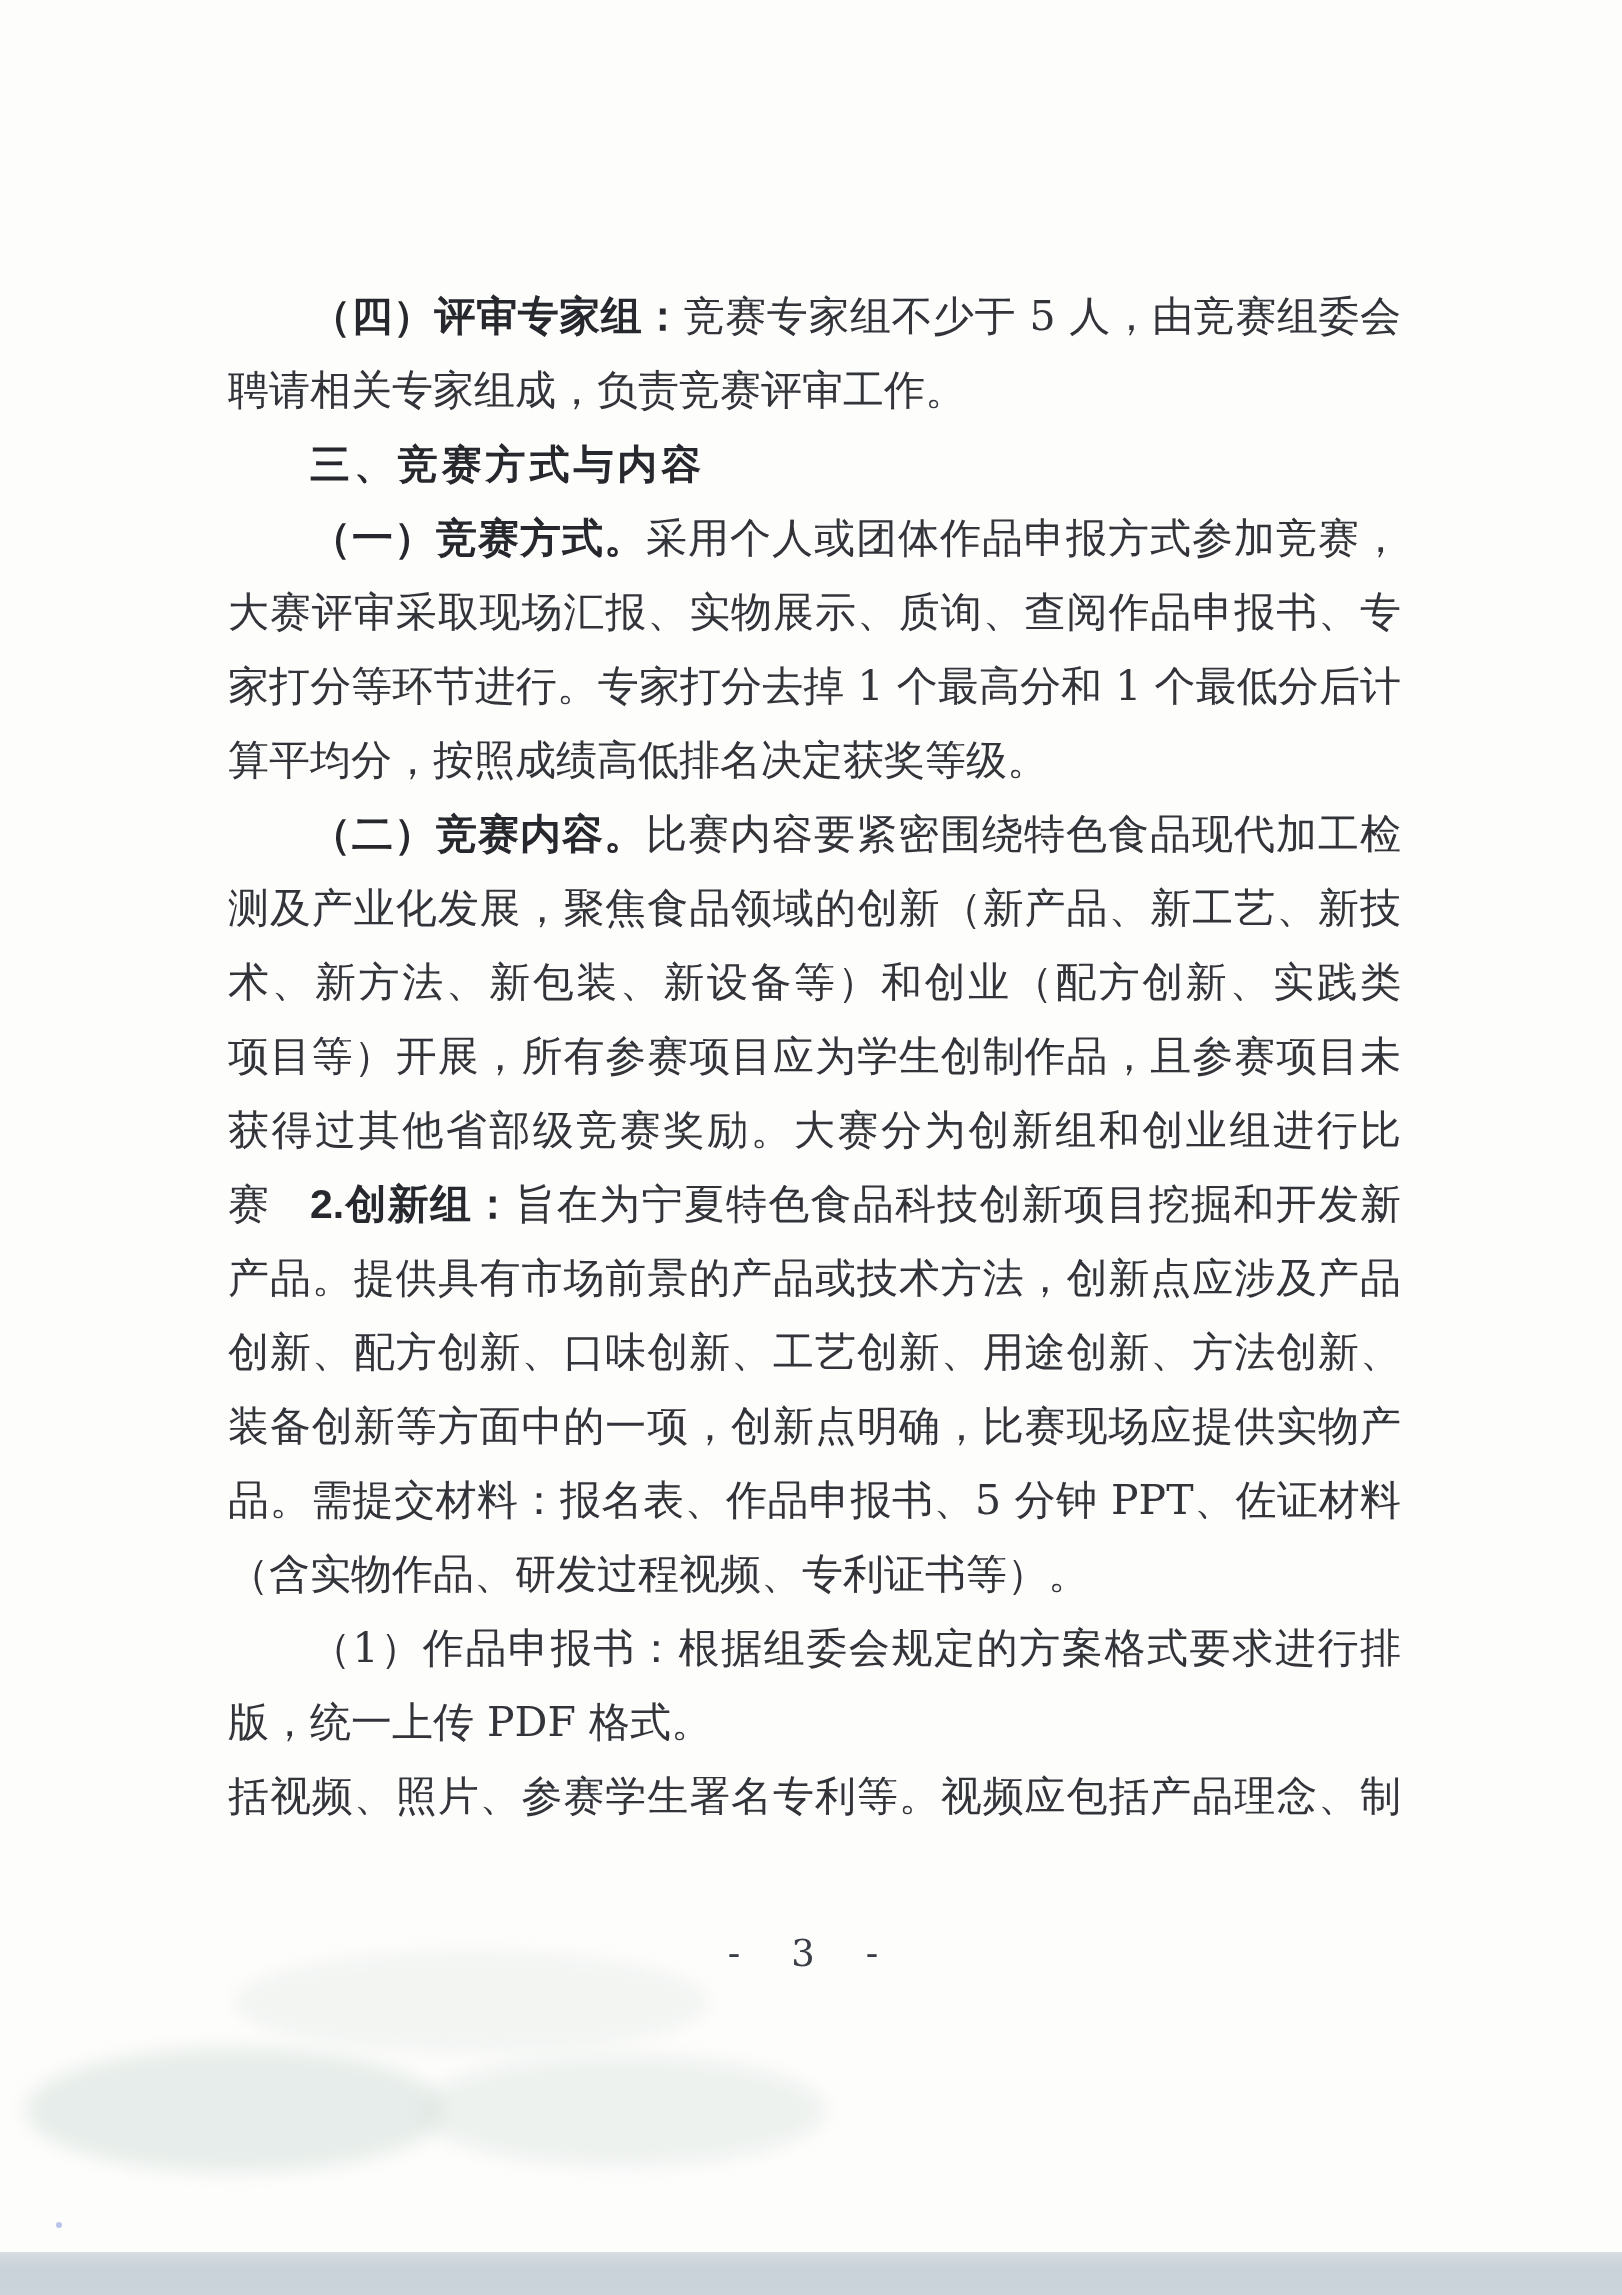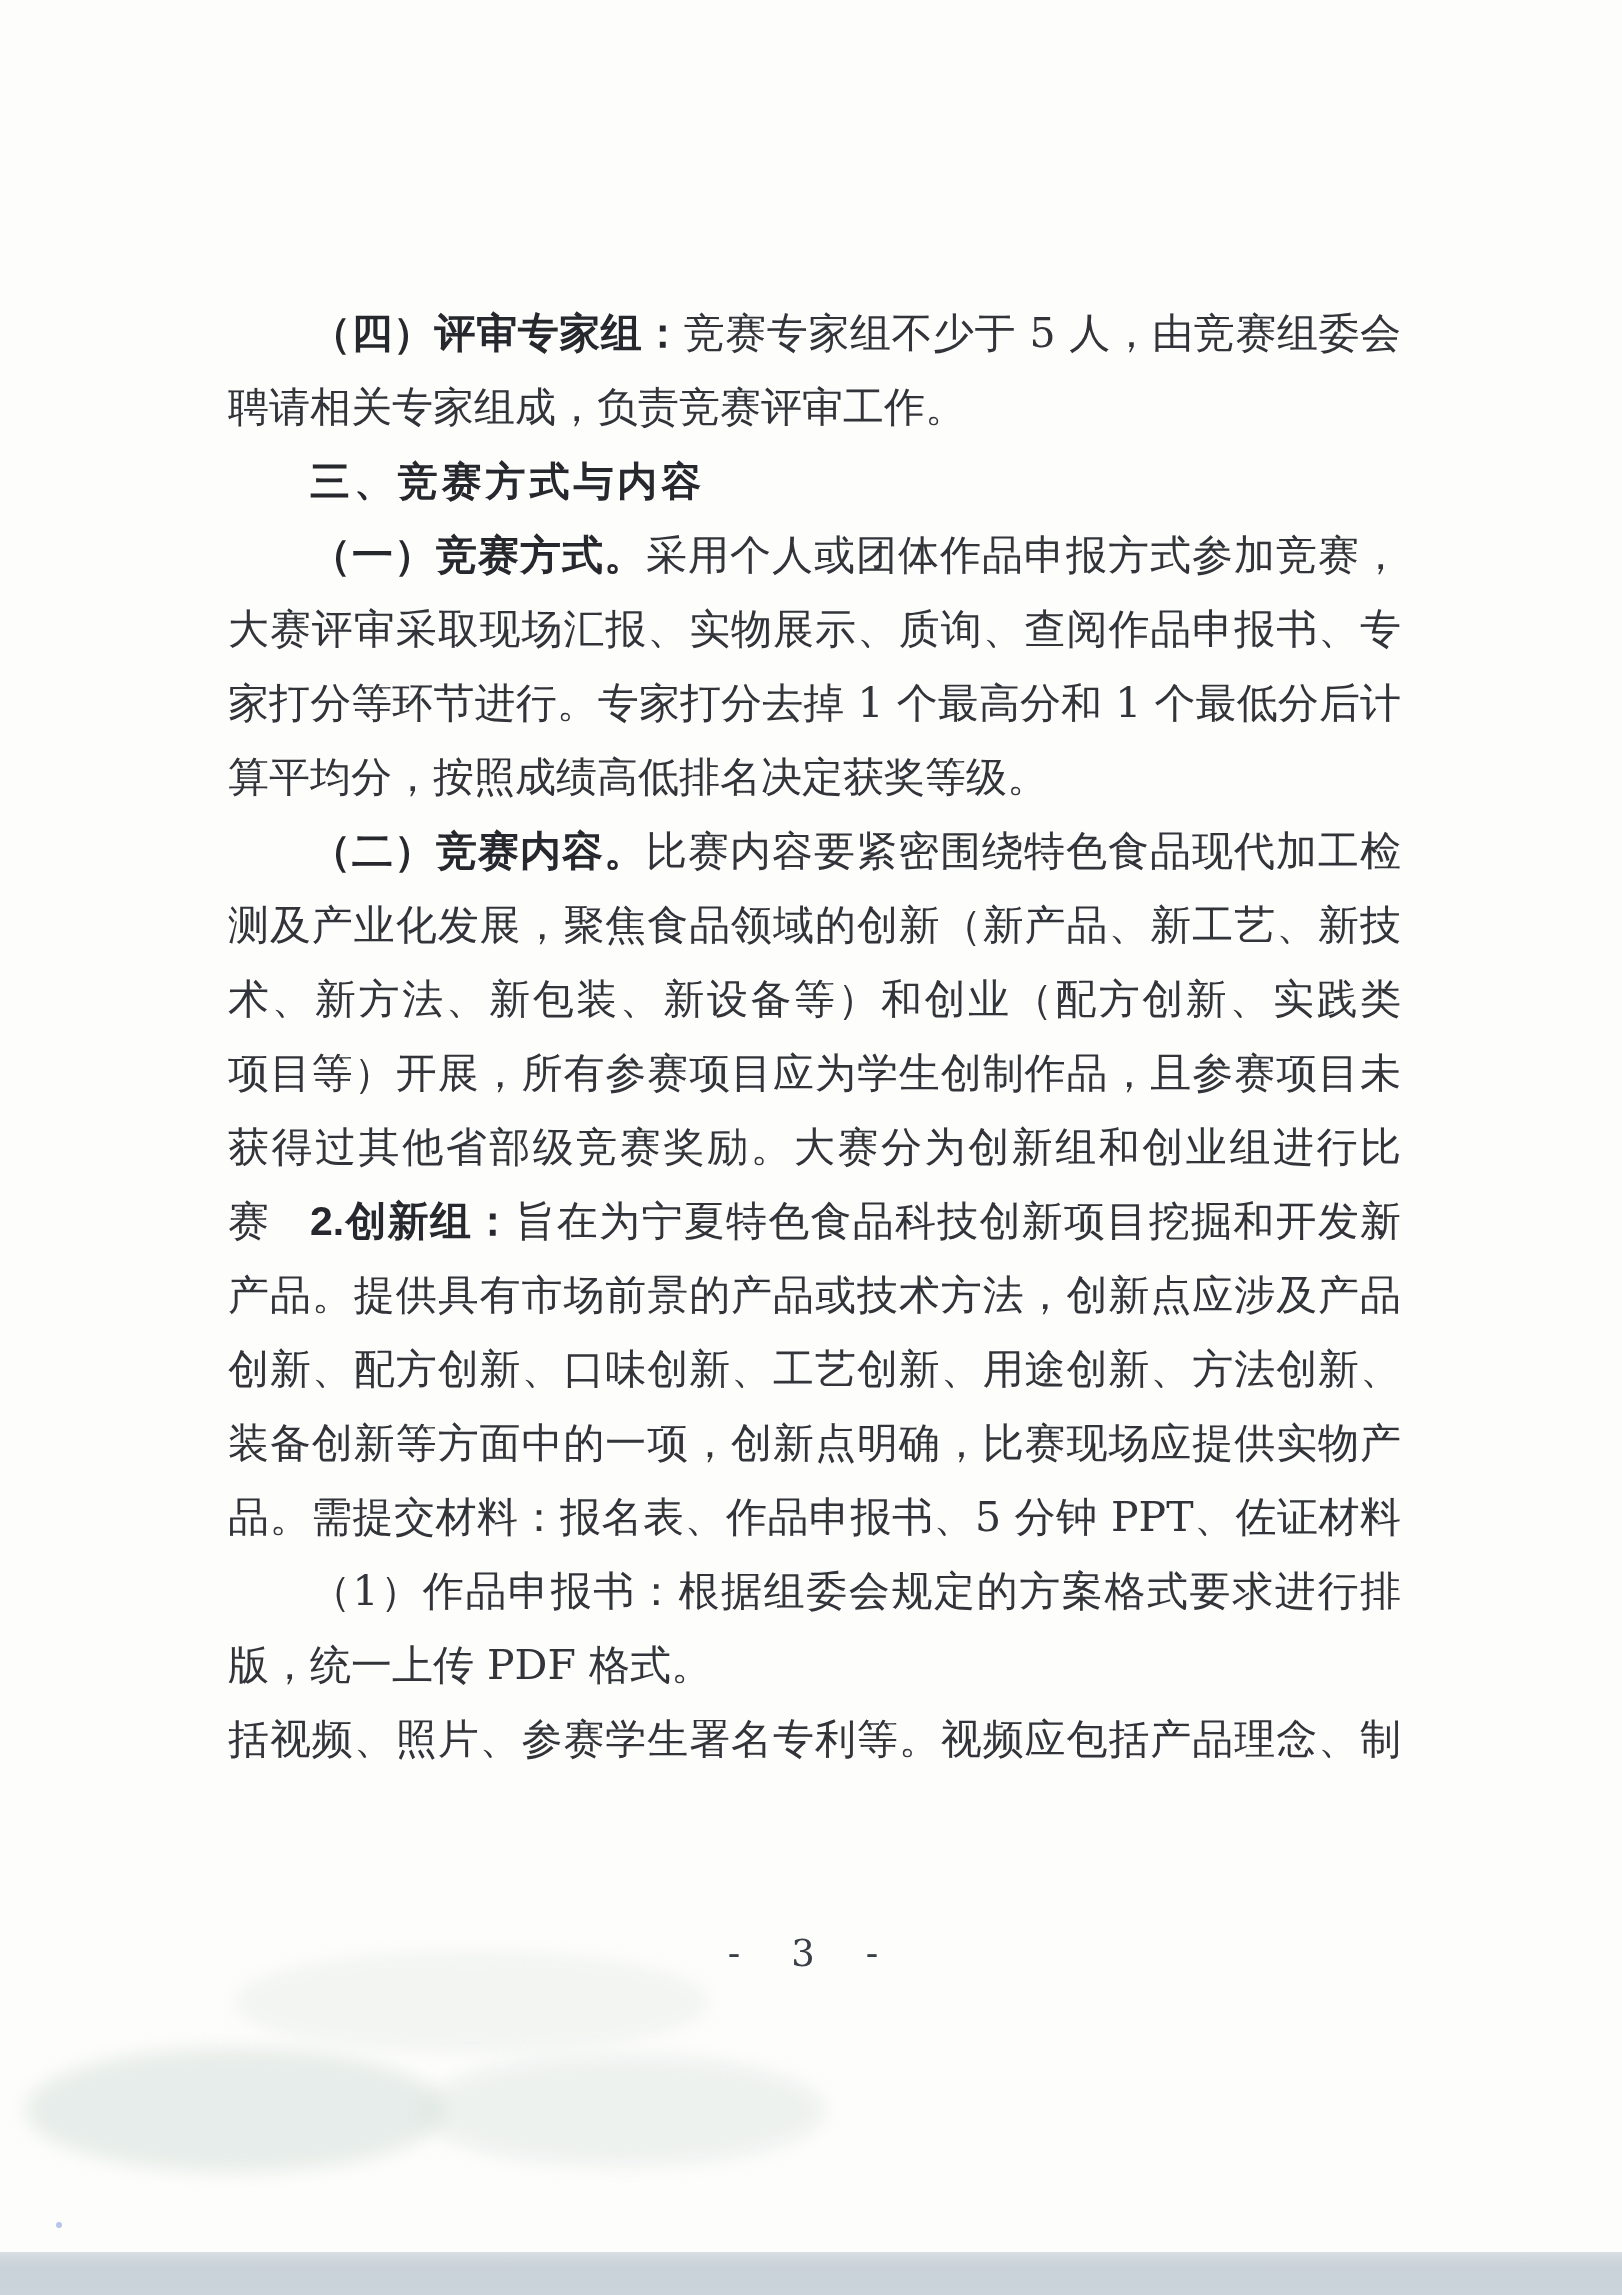--- a/index.html
+++ b/index.html
@@ -11,21 +11,21 @@
     position: relative;
     width: 1623px;
     height: 2295px;
     background: #fdfdfc;
     overflow: hidden;
   }
   
   .textblock {
     position: absolute;
     left: 228px;
-    top: 296px;
+    top: 279px;
     width: 1173px;
   }
   .line {
     height: 74px;
     line-height: 74px;
     font-family: "DejaVu Serif", "Liberation Serif", serif;
     font-size: 41px;
     color: #32343a;
     text-align: justify;
     text-align-last: justify;
@@ -123,20 +123,21 @@
     <div class="line indent"><span class="lead">2.创新组：</span><span>旨在为宁夏特色食品科技创新项目挖掘和开发新</span></div>
 
     <div class="line"><span>产品。提供具有市场前景的产品或技术方法，创新点应涉及产品</span></div>
 
     <div class="line"><span>创新、配方创新、口味创新、工艺创新、用途创新、方法创新、</span></div>
 
     <div class="line"><span>装备创新等方面中的一项，创新点明确，比赛现场应提供实物产</span></div>
 
     <div class="line"><span>品。需提交材料：报名表、作品申报书、5 分钟 PPT、佐证材料</span></div>
 
+    <div class="line short"><span>（含实物作品、研发过程视频、专利证书等）。</span></div>
 
     <div class="line indent"><span>（1）作品申报书：根据组委会规定的方案格式要求进行排</span></div>
 
     <div class="line short"><span>版，统一上传 PDF 格式。</span></div>
 
 
     <div class="line"><span>括视频、照片、参赛学生署名专利等。视频应包括产品理念、制</span></div>
 
   </div>
 

